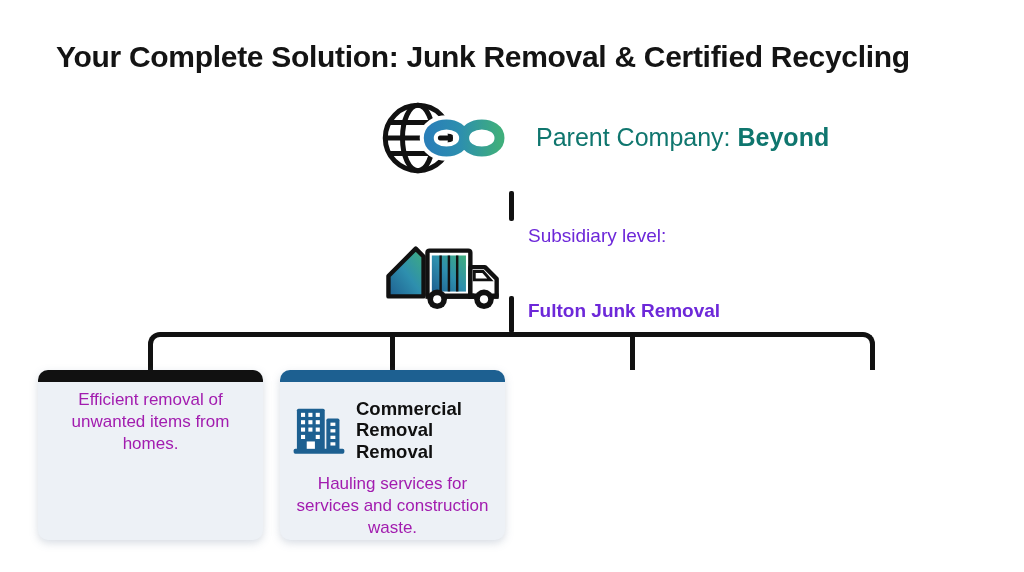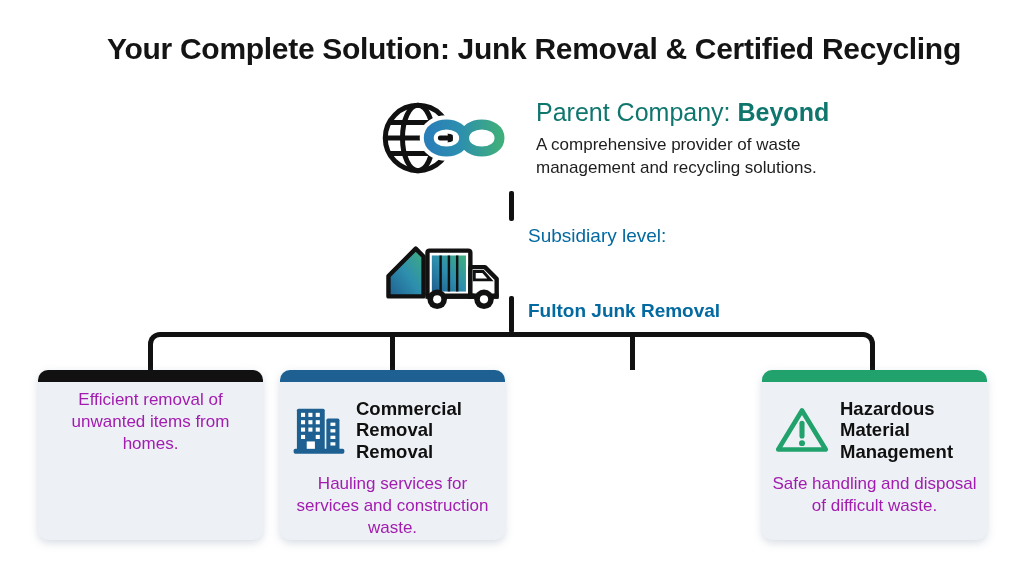--- a/index.html
+++ b/index.html
@@ -1,33 +1,33 @@
 <!DOCTYPE html>
 <html><head>
 <meta charset="utf-8">
 <style>
   html,body{margin:0;padding:0;background:#ffffff;}
   .stage{
     position:relative;width:1024px;height:572px;background:#ffffff;overflow:hidden;
     font-family:"Liberation Sans", sans-serif;color:#141414;
   }
   .title{
-    position:absolute;top:28px;left:0;right:0;margin:4px;text-align:center;
+    position:absolute;top:28px;left:0;right:0;margin:12px;text-align:left;
     font-size:30px;font-weight:800;letter-spacing:-0.3px;color:#141414;padding-left:44px;
   }
   
   .parent-block{position:absolute;left:378px;top:92px;display:flex;align-items:center;}
   .parent-block svg{display:block;}
   .parent-text{margin-left:22px;}
   .parent-line{font-size:25px;line-height:1.25;color:#0f766e;}
   .parent-line b{font-weight:700;}
   .parent-desc{margin:4px 0 0 0;width:312px;font-size:17px;line-height:1.36;color:#1e1e1e;}
   
   .sub-block{position:absolute;left:380px;top:222px;display:flex;align-items:center;}
-  .sub-text{margin-left:18px;font-size:19px;line-height:1.5;color:#0369a1;}
+  .sub-text{margin-left:18px;font-size:19px;line-height:1.5;color:#6d28d9;}
   .sub-text b{display:block;font-weight:700;margin-top:46px;}
   
   .stem{position:absolute;width:5px;background:#111;border-radius:2px;}
   .stem1{left:509px;top:191px;height:30px;}
   .stem2{left:509px;top:296px;height:37px;}
   .rail{
     position:absolute;left:148px;top:332px;width:727px;height:38px;
     border:5px solid #111;border-bottom:none;border-radius:12px 12px 0 0;
     box-sizing:border-box;
   }
@@ -68,21 +68,20 @@
         <path d="M13,29 H75 M8,46 H80 M13,63 H75"></path>
       </g>
       <path d="M95,46 C95,26 56,26 56,46 C56,66 95,66 95,46 C95,26 134,26 134,46 C134,66 95,66 95,46" fill="none" stroke="#ffffff" stroke-width="20" stroke-linejoin="round"></path>
       <path d="M95,46 C95,26 56,26 56,46 C56,66 95,66 95,46 C95,26 134,26 134,46 C134,66 95,66 95,46" fill="none" stroke="url(#ig)" stroke-width="11" stroke-linejoin="round"></path>
     </svg>
     <div class="parent-text">
       <div class="parent-line">
         <span>Parent Company:</span>
         <b>Beyond</b>
       </div>
-      <p class="parent-desc">A comprehensive provider of waste management and recycling solutions.</p>
     </div>
   </div>
 
   <div class="stem stem1"></div>
 
   <div class="sub-block">
     <svg width="130" height="78" viewBox="0 0 132 80">
       <defs>
         <linearGradient id="tg" x1="0" y1="1" x2="1" y2="0">
           <stop offset="0" stop-color="#1e5f90"></stop>
@@ -146,26 +145,14 @@
           <rect x="47" y="37" width="6" height="4"></rect>
             <rect x="47" y="45" width="6" height="4"></rect>
         </g>
       </svg>
       <div class="card-title">Commercial Removal Removal</div>
     </div>
     <div class="card-body">Hauling services for services and construction waste.</div>
   </div>
 
 
-  <div class="card card4">
-    <div class="card-top" style="background: rgb(33, 162, 108);"></div>
-    <div class="card-head">
-      <svg width="56" height="52" viewBox="0 0 66 60">
-        <path d="M33,7 L61,53 H5 Z" fill="none" stroke="#21a26c" stroke-width="5.5" stroke-linejoin="round"></path>
-        <line x1="33" y1="22" x2="33" y2="37" stroke="#21a26c" stroke-width="6" stroke-linecap="round"></line>
-        <circle cx="33" cy="45.5" r="3.5" fill="#21a26c"></circle>
-      </svg>
-      <div class="card-title">Hazardous Material Management</div>
-    </div>
-    <div class="card-body">Safe handling and disposal of difficult waste.</div>
-  </div>
 
 </div>
 
 </body></html>

